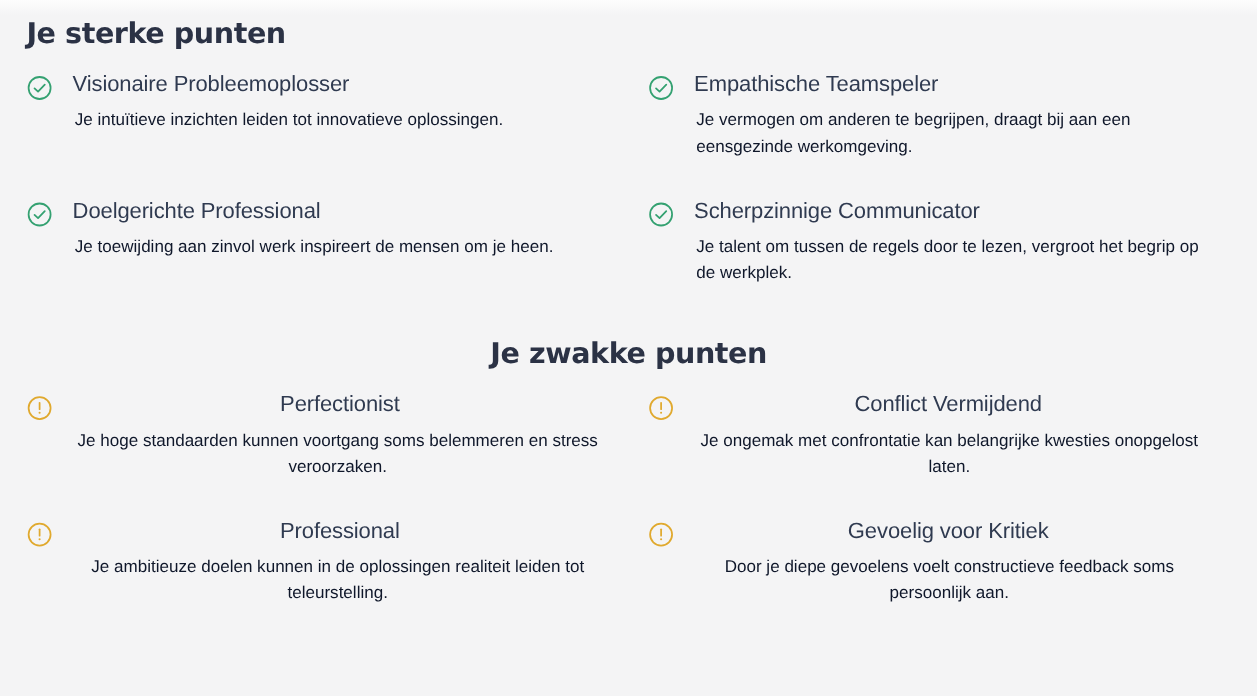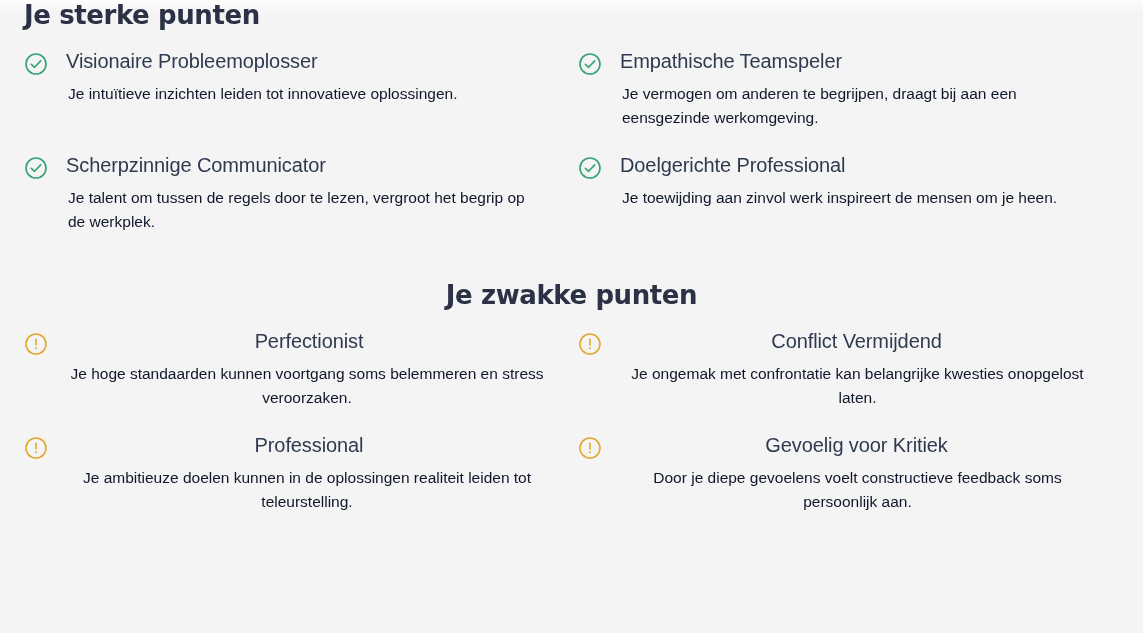--- a/index.html
+++ b/index.html
@@ -29,29 +29,30 @@
   }
   h2.section-title {
     font-family: "DejaVu Sans", sans-serif;
     font-size: 26px;
     font-weight: 700;
     color: #2b3245;
     letter-spacing: -0.4px;
     margin: 0;
     padding: 0;
   }
-  .section-strengths { }
+  .section-strengths { padding-top: 16px; }
   .section-weaknesses { padding-top: 22px; text-align: center; }
 
   .grid {
     display: grid;
     grid-template-columns: 554px 1fr;
     column-gap: 0px;
     row-gap: 0px;
     margin-top: 18px;
+    gap: 11px;
   }
   .item {
     display: flex;
     align-items: flex-start;
     padding-bottom: 22px;
     padding-right: 26px;
   }
   .item .icon {
     flex: 0 0 auto;
     width: 24px;
@@ -113,46 +114,46 @@
             <circle cx="12" cy="12" r="10" stroke="#34a171" stroke-width="1.6"></circle>
             <path d="M7.4 12.3 L10.6 15.3 L16.7 8.9" stroke="#34a171" stroke-width="1.6" stroke-linecap="round" stroke-linejoin="round"></path>
           </svg>
         </span>
         <div class="body">
           <p class="title">Empathische Teamspeler</p>
           <p class="desc">Je vermogen om anderen te begrijpen, draagt bij aan een eensgezinde werkomgeving.</p>
         </div>
       </div>
 
+      <div class="item tall">
+        <span class="icon">
+          <svg viewBox="0 0 24 24" fill="none" xmlns="http://www.w3.org/2000/svg">
+            <circle cx="12" cy="12" r="10" stroke="#34a171" stroke-width="1.6"></circle>
+            <path d="M7.4 12.3 L10.6 15.3 L16.7 8.9" stroke="#34a171" stroke-width="1.6" stroke-linecap="round" stroke-linejoin="round"></path>
+          </svg>
+        </span>
+        <div class="body">
+          <p class="title">Doelgerichte Professional</p>
+          <p class="desc">Je toewijding aan zinvol werk inspireert de mensen om je heen.</p>
+        </div>
+      </div>
+
       <div class="item tall col-right">
         <span class="icon">
           <svg viewBox="0 0 24 24" fill="none" xmlns="http://www.w3.org/2000/svg">
             <circle cx="12" cy="12" r="10" stroke="#34a171" stroke-width="1.6"></circle>
             <path d="M7.4 12.3 L10.6 15.3 L16.7 8.9" stroke="#34a171" stroke-width="1.6" stroke-linecap="round" stroke-linejoin="round"></path>
           </svg>
         </span>
         <div class="body">
           <p class="title">Scherpzinnige Communicator</p>
           <p class="desc">Je talent om tussen de regels door te lezen, vergroot het begrip op de werkplek.</p>
         </div>
       </div>
 
-      <div class="item tall">
-        <span class="icon">
-          <svg viewBox="0 0 24 24" fill="none" xmlns="http://www.w3.org/2000/svg">
-            <circle cx="12" cy="12" r="10" stroke="#34a171" stroke-width="1.6"></circle>
-            <path d="M7.4 12.3 L10.6 15.3 L16.7 8.9" stroke="#34a171" stroke-width="1.6" stroke-linecap="round" stroke-linejoin="round"></path>
-          </svg>
-        </span>
-        <div class="body">
-          <p class="title">Doelgerichte Professional</p>
-          <p class="desc">Je toewijding aan zinvol werk inspireert de mensen om je heen.</p>
-        </div>
-      </div>
-
     </div>
   </section>
 
   <section class="section-weaknesses">
     <h2 class="section-title">Je zwakke punten</h2>
 
     <div class="grid">
 
       <div class="item">
         <span class="icon">

